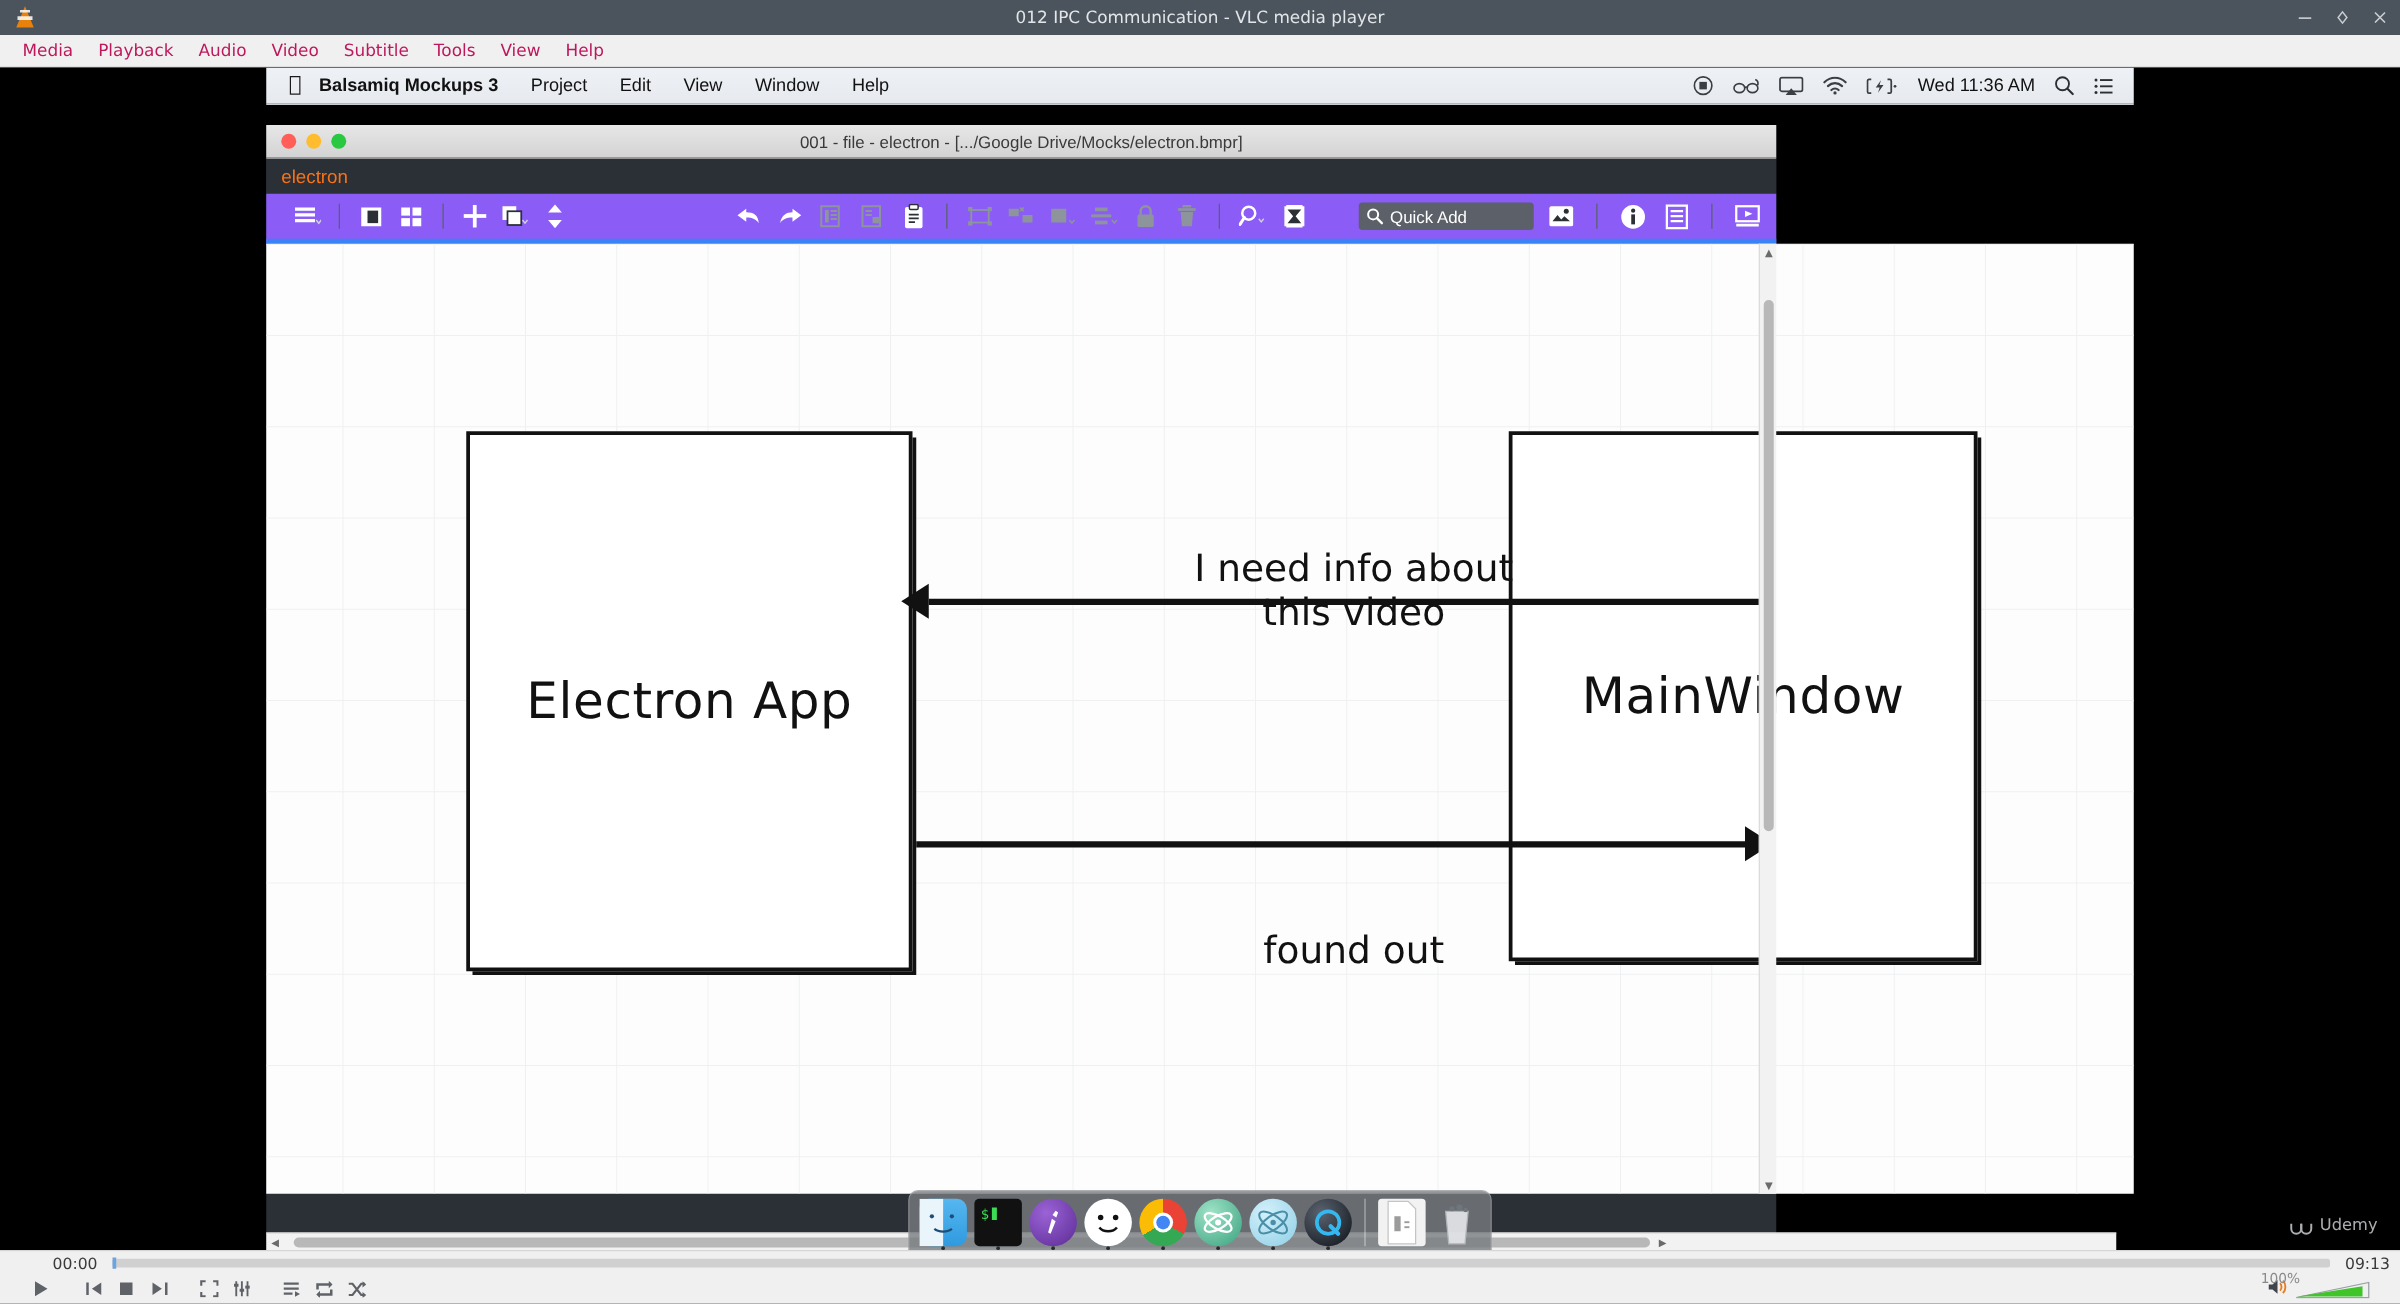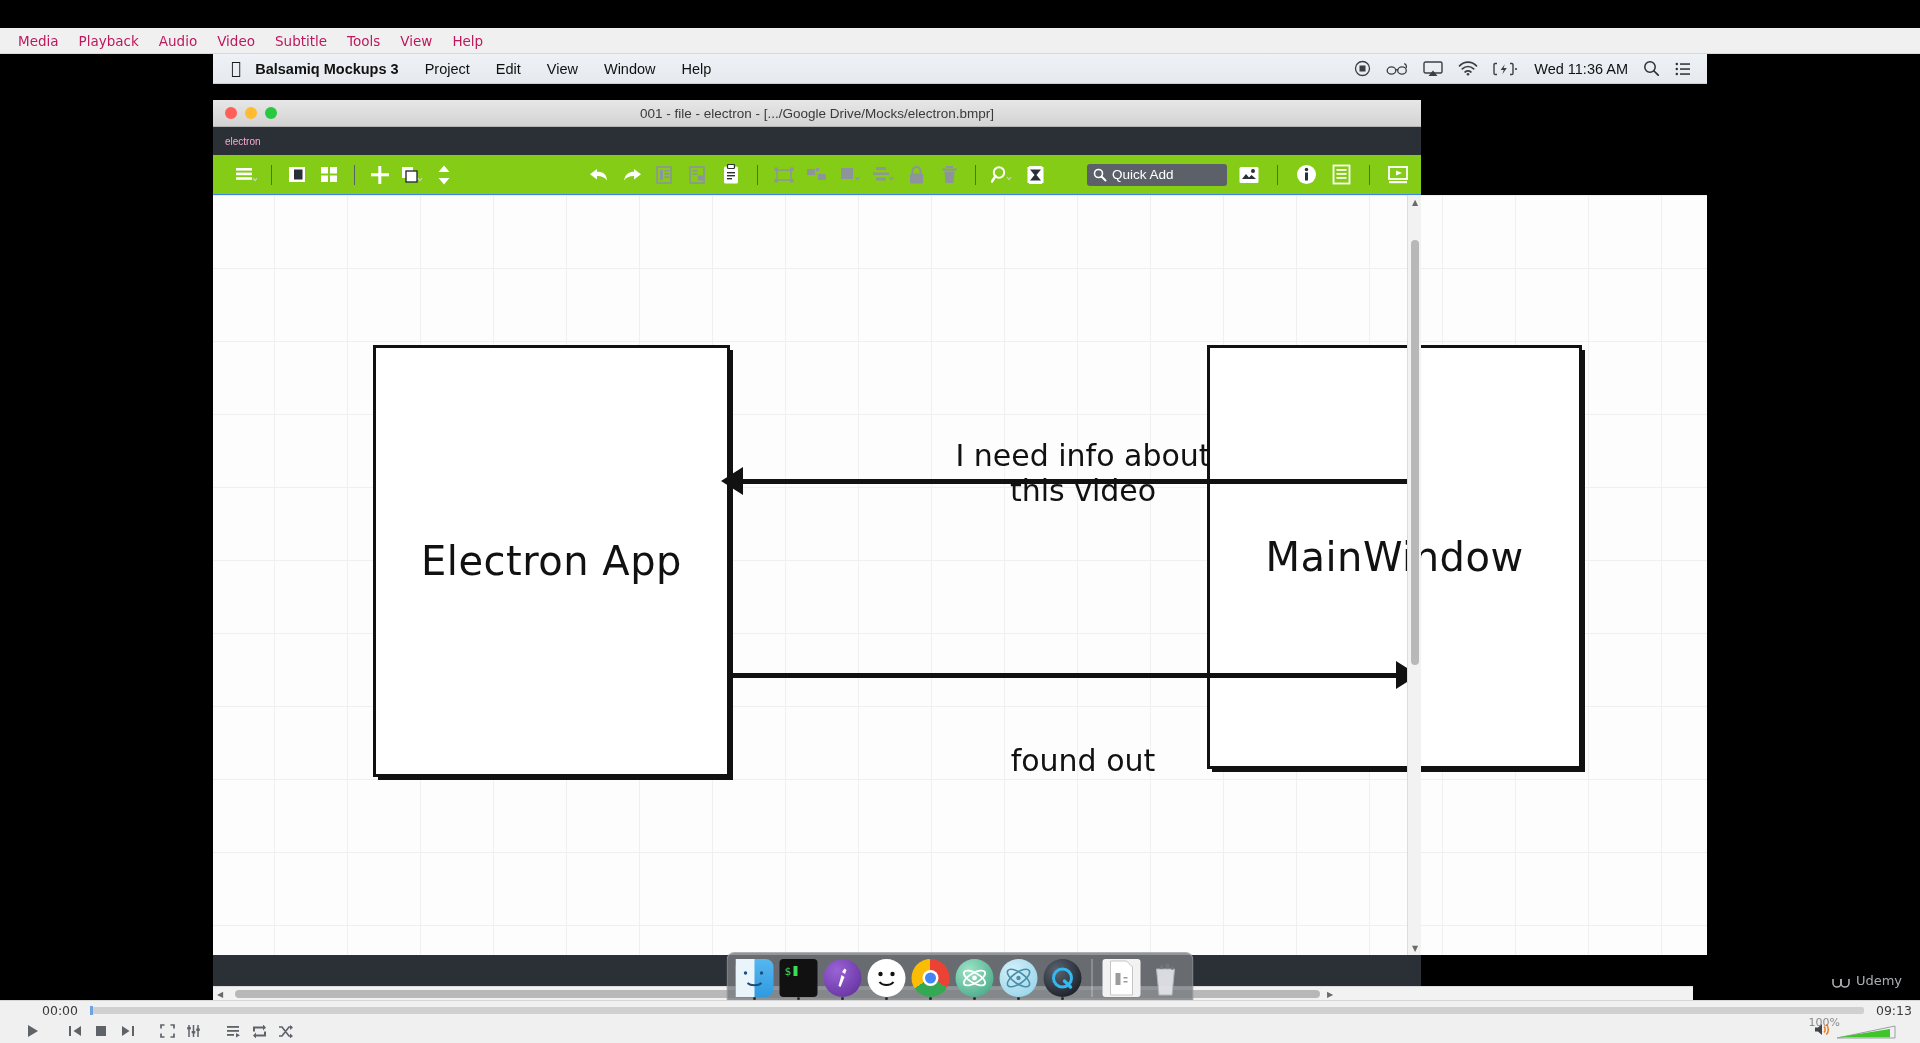--- a/index.html
+++ b/index.html
@@ -91,27 +91,27 @@
   .tl.green { background:#28c840; }
   .bq-doc-title {
     position:absolute; left:0; width:100%; text-align:center;
     font-size:13.5px; color:#3a3a3a; font-family:"Liberation Sans", sans-serif;
   }
 
   .bq-tabbar {
     height:28px; background:#2b2f36; display:flex; align-items:center;
   }
   .bq-tab {
-    color:#f9a8d4; font-size:10px; padding:0 10px 0 12px;
+    color:#f97316; font-size:15px; padding:0 10px 0 12px;
     font-family:"Liberation Sans", sans-serif;
   }
 
   .bq-toolbar {
-    height:40px; background:#84cc16; display:flex; align-items:center;
-    border-bottom:1px solid #3b82f6; position:relative; padding:0 10px;
+    height:40px; background:#8b5cf6; display:flex; align-items:center;
+    border-bottom:4px solid #3b82f6; position:relative; padding:0 10px;
   }
   .tb-group { display:flex; align-items:center; gap:6px; }
   .tb-left { margin-left:10px; }
   .tb-center { position:absolute; left:50%; transform:translateX(-50%); display:flex; align-items:center; gap:7px; }
   .tb-right { margin-left:auto; display:flex; align-items:center; gap:9px; }
   .tb-btn {
     width:26px; height:26px; display:flex; align-items:center; justify-content:center;
     border-radius:3px; cursor:pointer;
   }
   .tb-btn svg { display:block; }
@@ -212,20 +212,43 @@
   .vgap { width:10px; }
   .vol-wrap { margin-left:auto; display:flex; align-items:center; gap:4px; position:relative; padding-right:6px; }
   .vol-pct { position:absolute; right:62px; top:-6px; font-size:11px; color:#8a8a8a; }
   .vol-bar { width:60px; height:14px; position:relative; }
 </style>
 </head>
 <body>
 
 <div id="vlc-window">
 
+  <div class="vlc-titlebar">
+    <div class="vlc-title-icon">
+        <div class="cone"></div>
+      </div>
+    <div class="vlc-title-text">012 IPC Communication - VLC media player</div>
+    <div class="vlc-win-buttons">
+      <div class="vlc-wb">
+        <svg width="16" height="16" viewBox="0 0 16 16">
+            <path d="M3 8.5h10" stroke="#e0e3e6" stroke-width="1.3" fill="none"></path>
+          </svg>
+      </div>
+      <div class="vlc-wb">
+        <svg width="16" height="16" viewBox="0 0 16 16">
+            <path d="M8 3.5 11.5 8 8 12.5 4.5 8z" stroke="#e0e3e6" stroke-width="1.2" fill="none"></path>
+          </svg>
+      </div>
+      <div class="vlc-wb">
+        <svg width="16" height="16" viewBox="0 0 16 16">
+            <path d="M4 4l8 8M12 4l-8 8" stroke="#e0e3e6" stroke-width="1.3" fill="none"></path>
+          </svg>
+      </div>
+    </div>
+  </div>
 
   <div class="vlc-menubar">
     <div class="vlc-menu-item">Media</div>
     <div class="vlc-menu-item">Playback</div>
     <div class="vlc-menu-item">Audio</div>
     <div class="vlc-menu-item">Video</div>
     <div class="vlc-menu-item">Subtitle</div>
     <div class="vlc-menu-item">Tools</div>
     <div class="vlc-menu-item">View</div>
     <div class="vlc-menu-item">Help</div>

